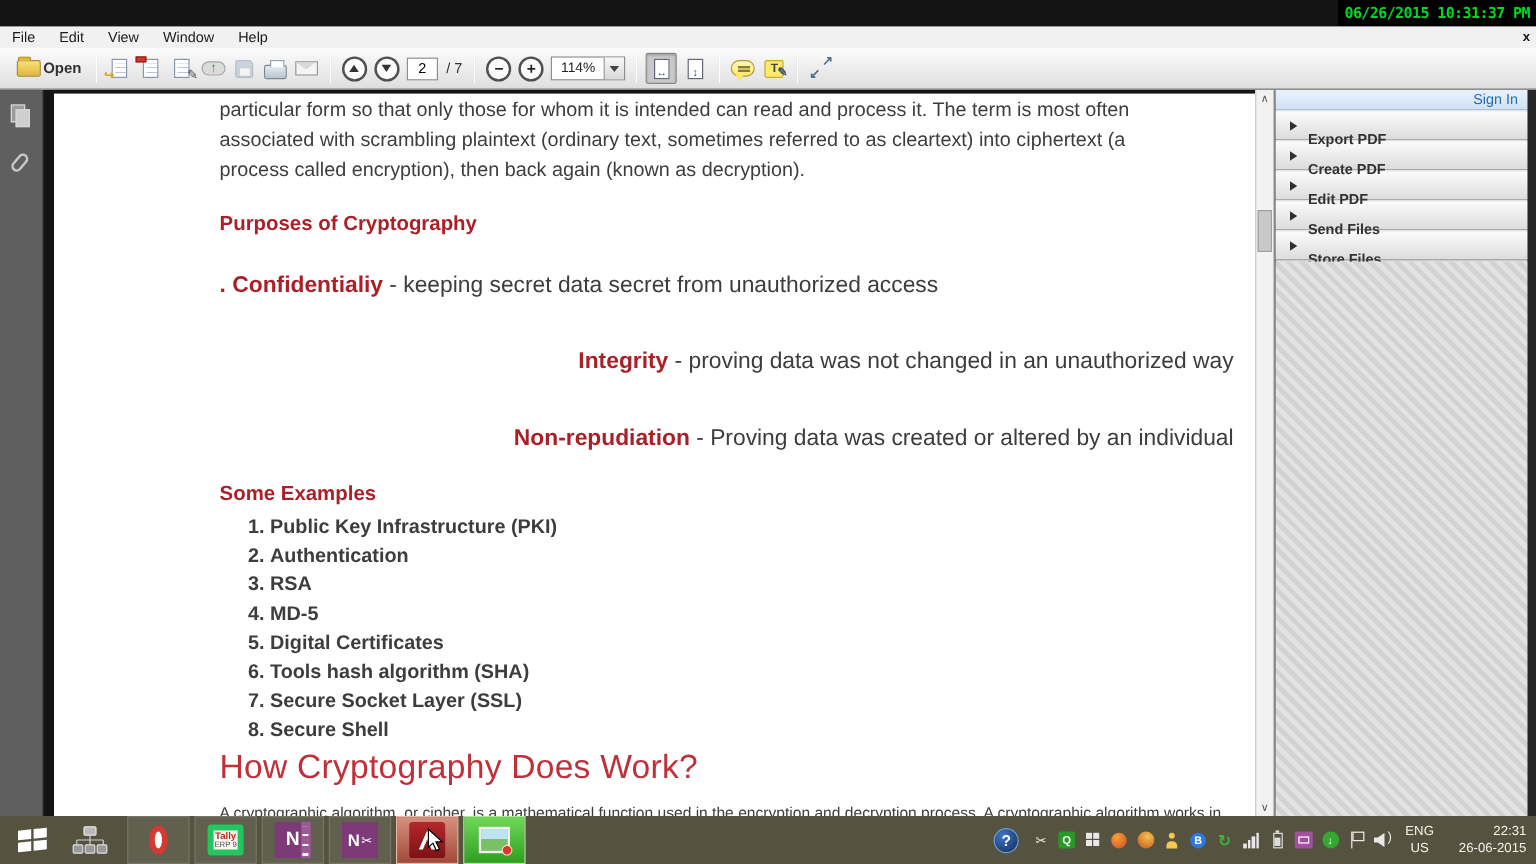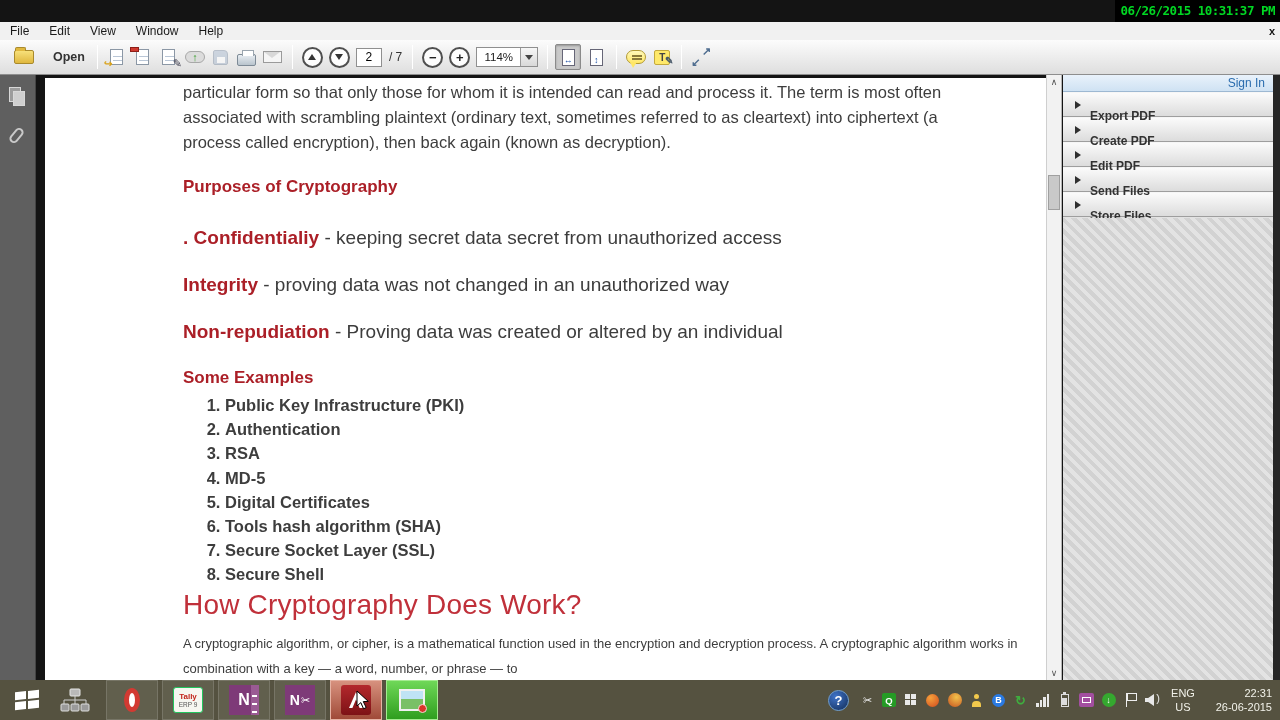--- a/index.html
+++ b/index.html
@@ -14,21 +14,21 @@
   .timestamp { position:absolute; right:0; top:0; height:22px; line-height:22px; background:#000; color:#00d823; font-family:"DejaVu Sans Mono",monospace; font-weight:bold; font-size:12.5px; padding:0 5px; letter-spacing:-0.5px; }
 
   
   .menubar { position:absolute; left:0; top:22px; width:1280px; height:18px; background:#f1f1f1; display:flex; align-items:center; }
   .menu-item { font-size:12px; color:#1a1a1a; padding:0 10px; line-height:18px; }
   .close-x { position:absolute; right:5px; top:0; font-size:11px; font-weight:bold; color:#111; line-height:18px; }
 
   
   .toolbar { position:absolute; left:0; top:40px; width:1280px; height:35px; background:linear-gradient(#fcfcfc,#dedede); border-bottom:1px solid #8e8e8e; display:flex; align-items:center; padding:0 8px; }
   .tsep { width:1px; height:24px; background:#bdbdbd; border-right:1px solid #fff; margin:0 6px; flex:none; }
-  .open-btn { display:flex; align-items:center; gap:19px; padding:2px 6px; }
+  .open-btn { display:flex; align-items:center; gap:2px; padding:2px 6px; }
   .folder-ico { width:20px; height:14px; background:linear-gradient(#f7e07a,#e0b83f); border:1px solid #a98a2c; border-radius:2px; position:relative; }
   .folder-ico:before { content:""; position:absolute; left:0; top:-4px; width:9px; height:3px; background:#e0b83f; border:1px solid #a98a2c; border-bottom:none; border-radius:2px 2px 0 0; }
   .open-label { font-size:12.5px; font-weight:bold; color:#333; }
   .pg-ico { width:13px; height:16px; background:#fff; border:1px solid #8b97a5; position:relative; flex:none;
             background-image:repeating-linear-gradient(#fff 0 3px,#b9c6d6 3px 4px); background-size:9px 100%; background-position:2px 3px; background-repeat:no-repeat; }
   .ticon { position:relative; width:22px; height:24px; display:flex; align-items:center; justify-content:center; margin:0 2px; flex:none; }
   .ov { position:absolute; font-size:10px; line-height:10px; }
   .share-arrow { left:-2px; bottom:0; color:#d9a21b; font-weight:bold; }
   .red-tab { position:absolute; left:-2px; top:2px; width:9px; height:5px; background:#cf3a30; border:1px solid #8e1f18; }
   .pencil { right:-2px; bottom:1px; color:#445; font-size:11px; }
@@ -73,21 +73,21 @@
   .thumb-ico i:nth-child(1){ left:0; top:0; } .thumb-ico i:nth-child(2){ left:4px; top:4px; background:#cfcfcf; }
   .clip-ico { position:absolute; left:12px; top:52px; width:9px; height:17px; border:2px solid #c9c9c9; border-radius:5px; transform:rotate(40deg); }
   .page { position:absolute; left:45px; top:3px; width:1001px; height:602px; background:#fff; padding:2px 18px 0 138px; color:#3d3d3d; overflow:hidden; }
   .intro { font-size:16.5px; line-height:25px; max-width:812px; }
   .intro2 { font-size:13px; line-height:25px; max-width:852px; margin-top:10px; }
   .red-h { color:#ab1f27; font-size:17px; font-weight:bold; }
   .h-purposes { margin-top:22px; }
   .h-examples { margin-top:24px; }
   .def { font-size:19px; line-height:25px; }
   .def .term { color:#ab1f27; font-weight:bold; }
-  .def1 { margin-top:28px; } .def2,.def3 { margin-top:22px; }
+  .def1 { margin-top:28px; } .def2,.def3 { margin-top:39px;text-align:right; }
   ol.examples { margin-top:5px; padding-left:42px; }
   ol.examples li { font-size:16.5px; line-height:24.2px;font-weight:bold; }
   .big-h { margin-top:2px; color:#c0303a; font-size:28px; font-weight:400; letter-spacing:.2px; }
 
   
   .vscroll { position:absolute; left:1046px; top:0; width:16px; height:605px; background:#f2f2f2; border-left:1px solid #cfcfcf; border-right:1px solid #b5b5b5; }
   .vs-arrow { position:absolute; left:0; width:14px; height:14px; text-align:center; font-size:9px; color:#555; line-height:14px; }
   .vs-up { top:0; } .vs-dn { bottom:0; }
   .vs-thumb { position:absolute; left:1px; top:100px; width:12px; height:35px; background:#c9c9c9; border:1px solid #a0a0a0; }
 
@@ -104,21 +104,21 @@
   .taskbar { position:absolute; left:0; top:680px; width:1280px; height:40px; background:#555240; }
   .start-btn { position:absolute; left:6px; top:4px; width:42px; height:32px; display:flex; align-items:center; justify-content:center; }
   .win-flag { width:24px; height:19px; display:grid; grid-template-columns:11px 11px; grid-template-rows:8px 8px; gap:2px; transform:skewY(-6deg); }
   .win-flag i { background:#fff; }
   .net-ico { position:absolute; left:60px; top:8px; width:30px; height:25px; }
   .app-btn { position:absolute; top:0; width:52px; height:40px; display:flex; align-items:center; justify-content:center; background:#615f4d; border:1px solid rgba(255,255,255,.14); }
   .b-opera { left:106px; } .b-tally { left:162px; } .b-onenote { left:218px; } .b-clip { left:274px; }
   .b-adobe { left:330px; background:linear-gradient(#d7917e,#a04a38); border:1px solid #e6b3a4; }
   .b-green { left:386px; background:linear-gradient(#6fd858,#2f9e1f); border:1px solid #a5eb91; }
   .opera-o { width:16px; height:24px; border:5px solid #d23a32; border-radius:50%; background:#fff; }
-  .tally-ico { width:30px; height:26px; background:#f6f6f0; border-radius:3px; border:1px solid #22c55e; display:flex; flex-direction:column; align-items:center; justify-content:center; }
+  .tally-ico { width:30px; height:26px; background:#f6f6f0; border-radius:3px; border:5px solid #22c55e; display:flex; flex-direction:column; align-items:center; justify-content:center; }
   .tally-ico .t1 { color:#c2251c; font-size:8px; font-weight:bold; line-height:9px; }
   .tally-ico .t2 { color:#555; font-size:6.5px; line-height:8px; }
   .onenote-ico { width:30px; height:30px; background:#7e3a78; display:flex; align-items:center; justify-content:center; position:relative; }
   .onenote-ico b { color:#fff; font-size:16px; }
   .onenote-ico .strip { position:absolute; right:0; top:0; width:8px; height:30px; background:#9a5b94; background-image:repeating-linear-gradient(#9a5b94 0 6px,#fff 6px 8px); background-size:5px 100%; background-position:1px 4px; background-repeat:no-repeat; }
   .clip2-ico { width:30px; height:30px; background:#7e3a78; display:flex; align-items:center; justify-content:center; gap:1px; color:#fff; }
   .clip2-ico b { font-size:14px; } .clip2-ico span { font-size:11px; }
   .adobe-ico { width:30px; height:30px; background:linear-gradient(#b3282c,#7d1216); border-radius:3px; display:flex; align-items:center; justify-content:center; }
   .green-ico { width:26px; height:22px; background:linear-gradient(#bfe3f5 0 45%, #79c066 45% 100%); border:2px solid #f0f0f0; position:relative; }
   .green-ico i { position:absolute; right:-4px; bottom:-4px; width:9px; height:9px; background:#d8362a; border-radius:50%; border:1px solid #f6d9d6; }

